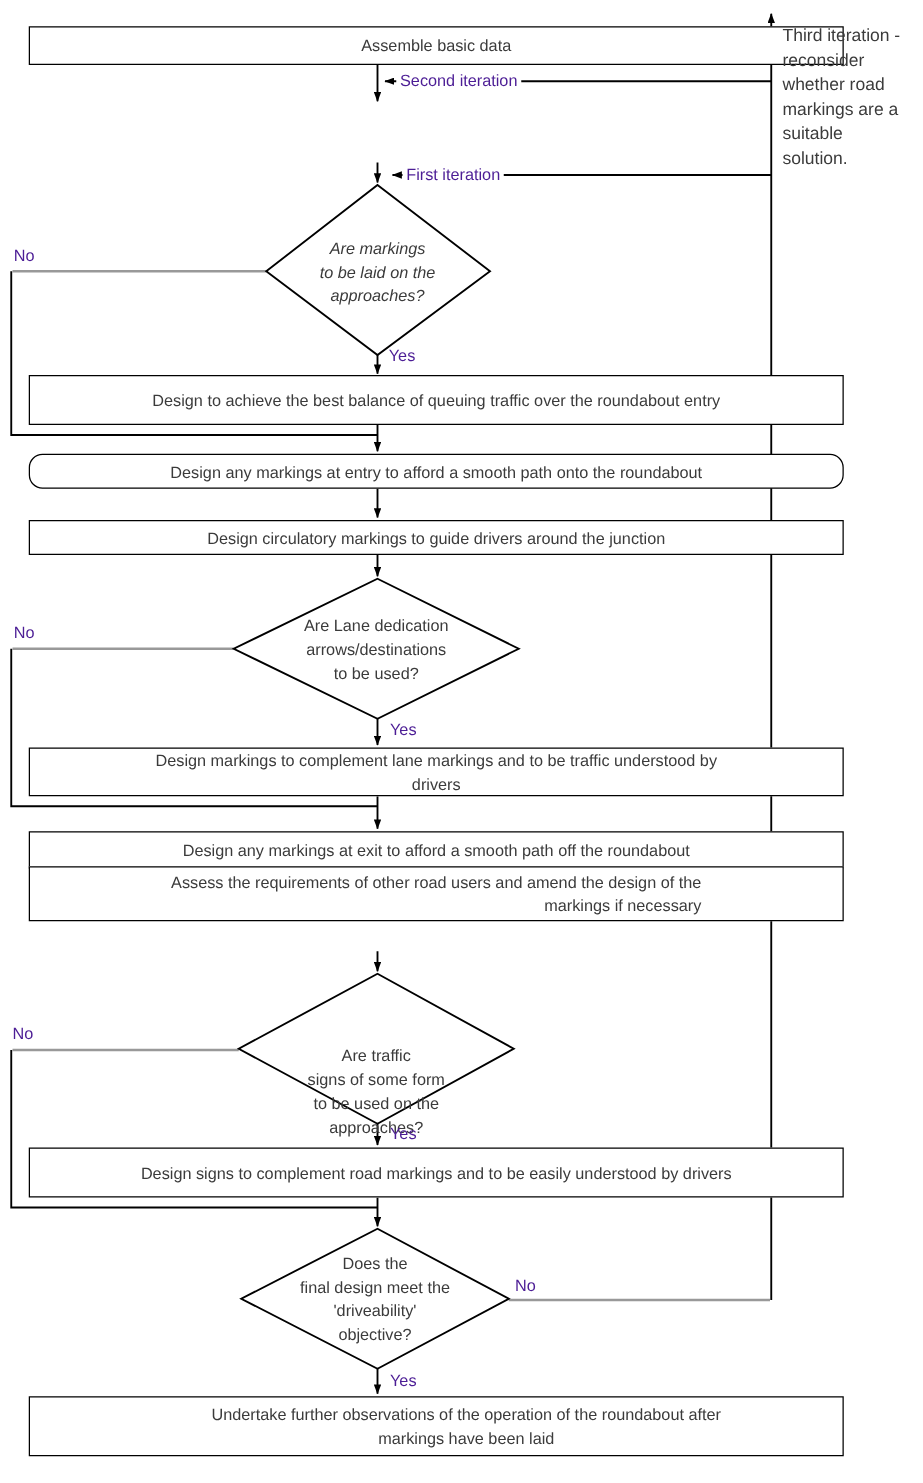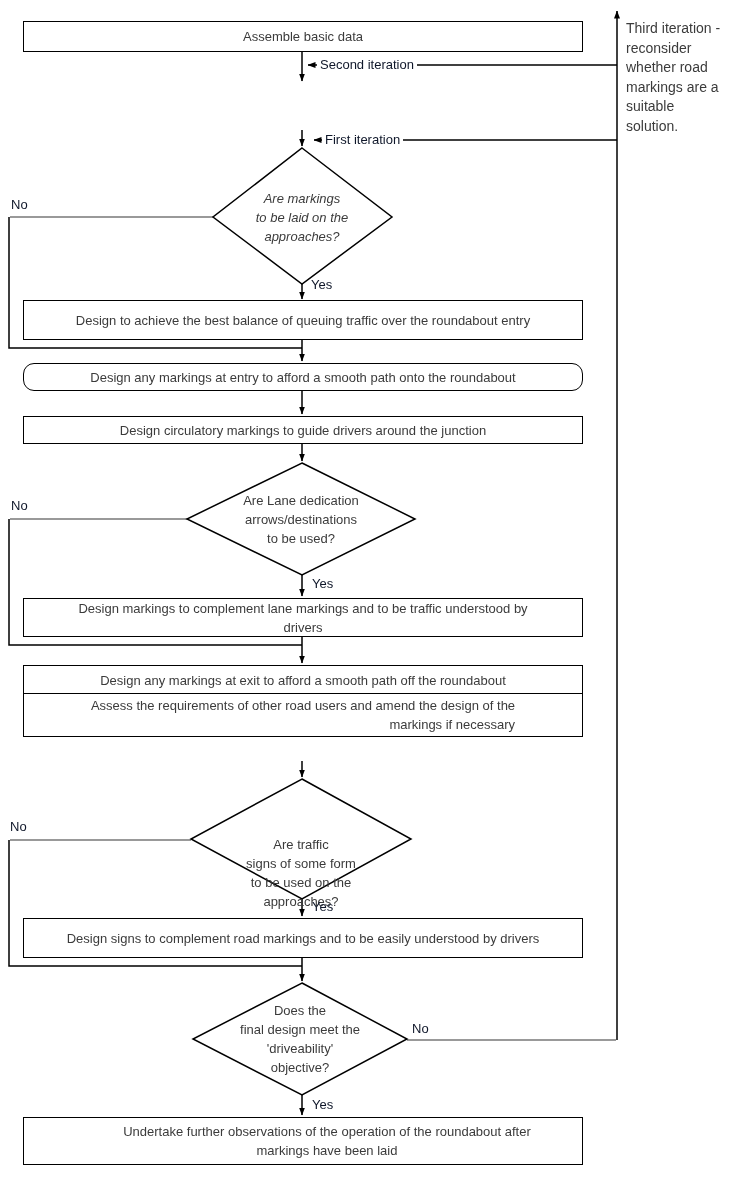--- a/index.html
+++ b/index.html
@@ -17,21 +17,21 @@
   }
   #wires {
     position: absolute;
     left: 0;
     top: 0;
     z-index: 1;
   }
   .pbox {
     position: absolute;
     left: 23px;
-    width: 560px;
+    width: 652px;
     box-sizing: border-box;
     border: 1.5px solid #000000;
     background: #ffffff;
     display: flex;
     align-items: center;
     justify-content: center;
     text-align: center;
     font-size: 13px;
     line-height: 19px;
     color: #3b3b3b;
@@ -47,21 +47,21 @@
     font-size: 13px;
     line-height: 19px;
     color: #3b3b3b;
     white-space: pre-line;
     z-index: 2;
   }
   .lbl {
     position: absolute;
     font-size: 13px;
     line-height: 18px;
-    color: #0f172a;
+    color: #4c1d95;
     white-space: nowrap;
     z-index: 3;
   }
   .line-label {
     background: #ffffff;
     padding: 0 3px;
   }
   .note {
     position: absolute;
     left: 626px;

